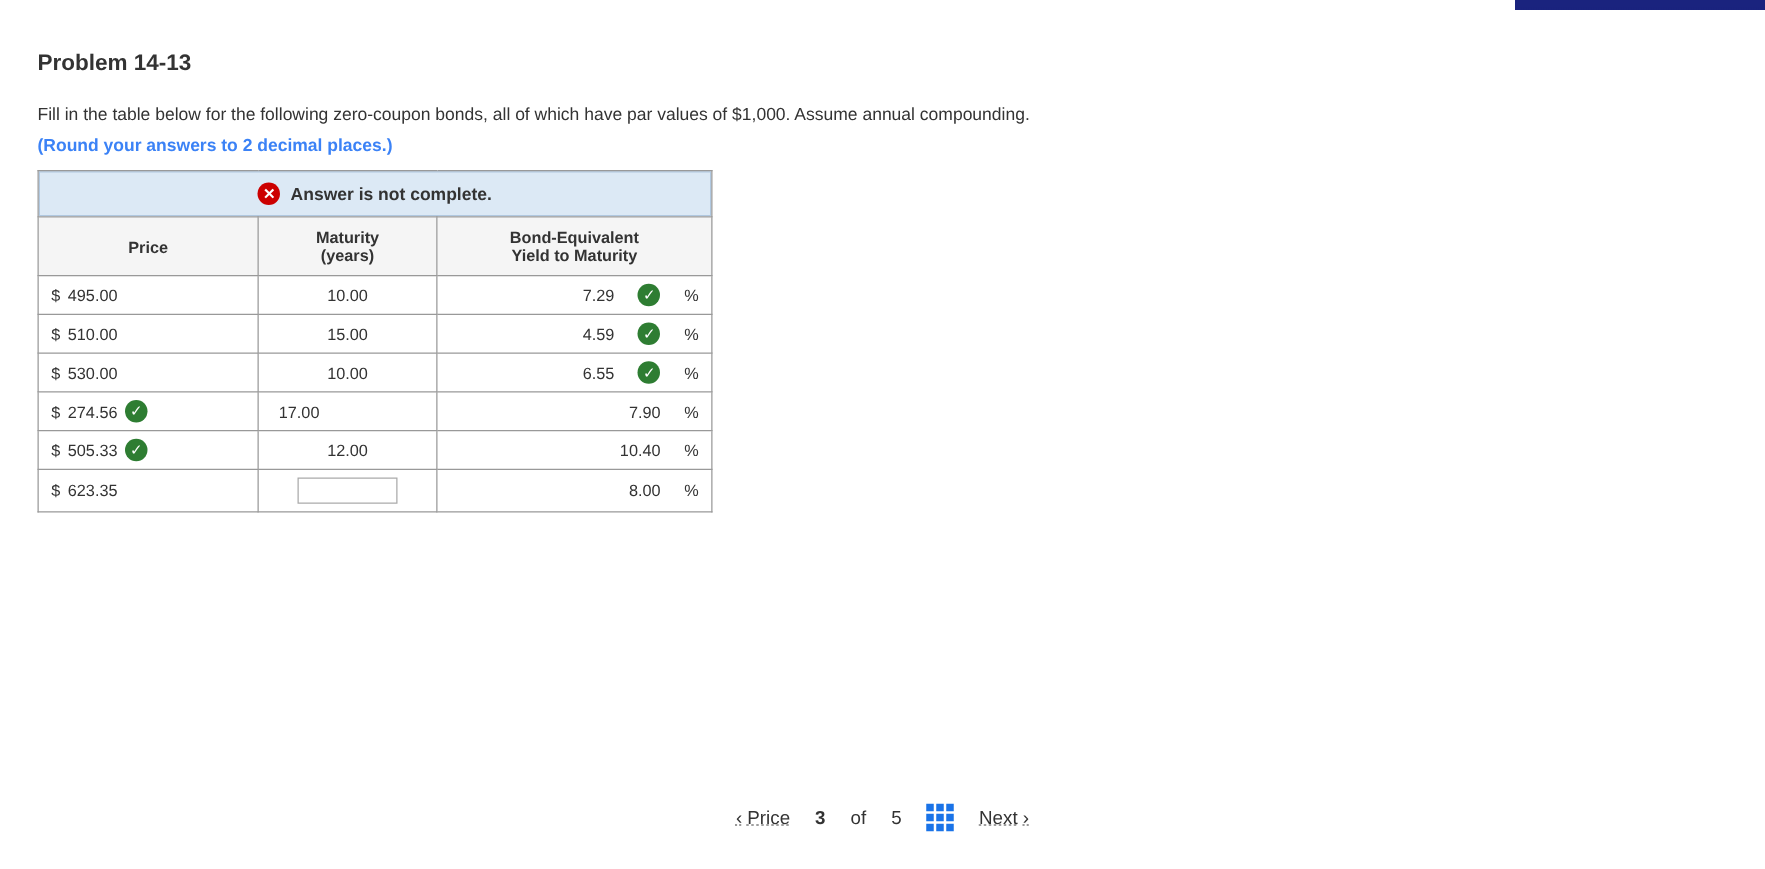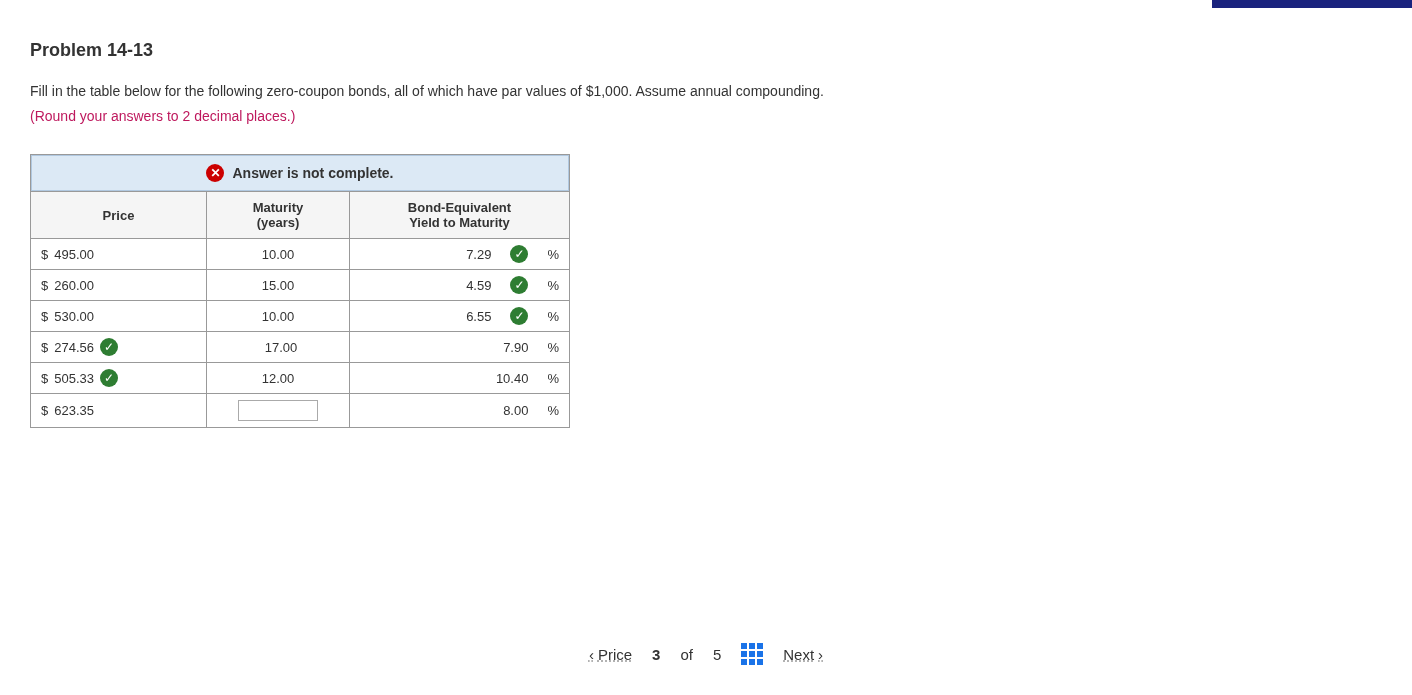--- a/index.html
+++ b/index.html
@@ -20,24 +20,24 @@
       margin-bottom: 20px;
     }
 
     .problem-description {
       font-size: 14px;
       margin-bottom: 6px;
       line-height: 1.5;
     }
 
     .round-note {
-      color: #be185d;
-      font-weight: normal;
+      color: #3b82f6;
+      font-weight: bold;
       font-size: 14px;
-      margin-bottom: 30px;
+      margin-bottom: 12px;
     }
 
     .answer-banner {
       background-color: #dce9f5;
       border: 1px solid #b0c8e0;
       padding: 8px 16px;
       text-align: center;
       font-size: 14px;
       font-weight: bold;
       display: flex;
@@ -239,21 +239,21 @@
             <span class="yield-value">7.29</span>
             <span class="check-icon">✓</span>
             <span class="percent">%</span>
           </div>
         </td>
       </tr>
       <tr>
         <td class="col-price">
           <div class="price-cell">
             <span>$</span>
-            <span>260.00</span>
+            <span>510.00</span>
           </div>
         </td>
         <td class="col-maturity" style="text-align: center;">15.00</td>
         <td class="col-yield">
           <div class="yield-cell">
             <span class="yield-value">4.59</span>
             <span class="check-icon">✓</span>
             <span class="percent">%</span>
           </div>
         </td>
@@ -275,21 +275,21 @@
         </td>
       </tr>
       <tr>
         <td class="col-price">
           <div class="price-cell">
             <span>$</span>
             <span>274.56</span>
             <span class="check-icon">✓</span>
           </div>
         </td>
-        <td class="col-maturity" style="text-align: center; padding-left: 16px;">17.00</td>
+        <td class="col-maturity" style="text-align: left; padding-left: 16px;">17.00</td>
         <td class="col-yield">
           <div class="yield-cell">
             <span class="yield-value">7.90</span>
             <span class="percent">%</span>
           </div>
         </td>
       </tr>
       <tr>
         <td class="col-price">
           <div class="price-cell">

